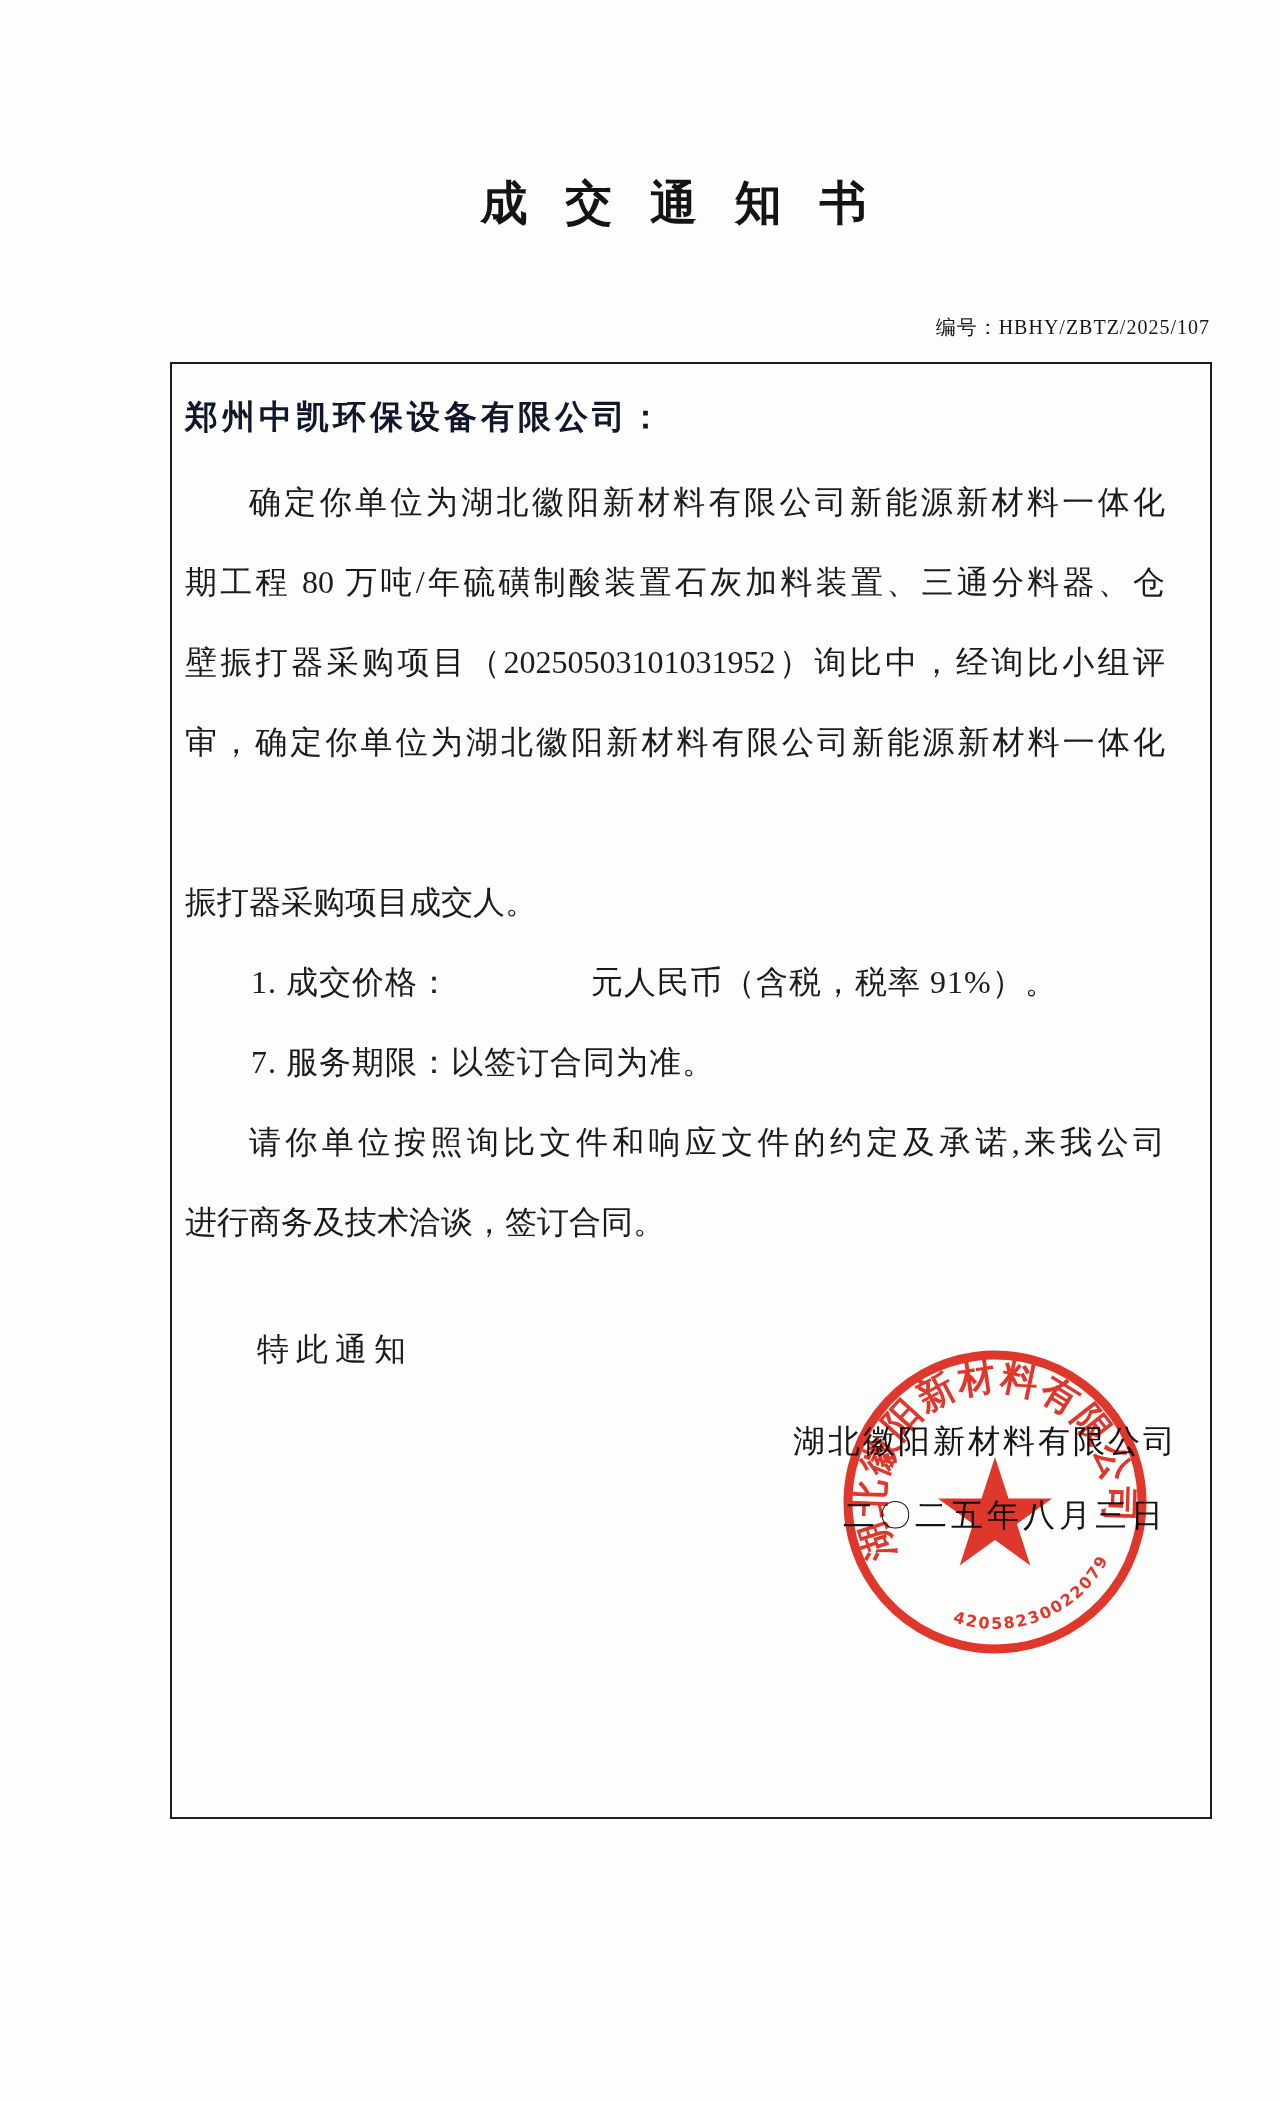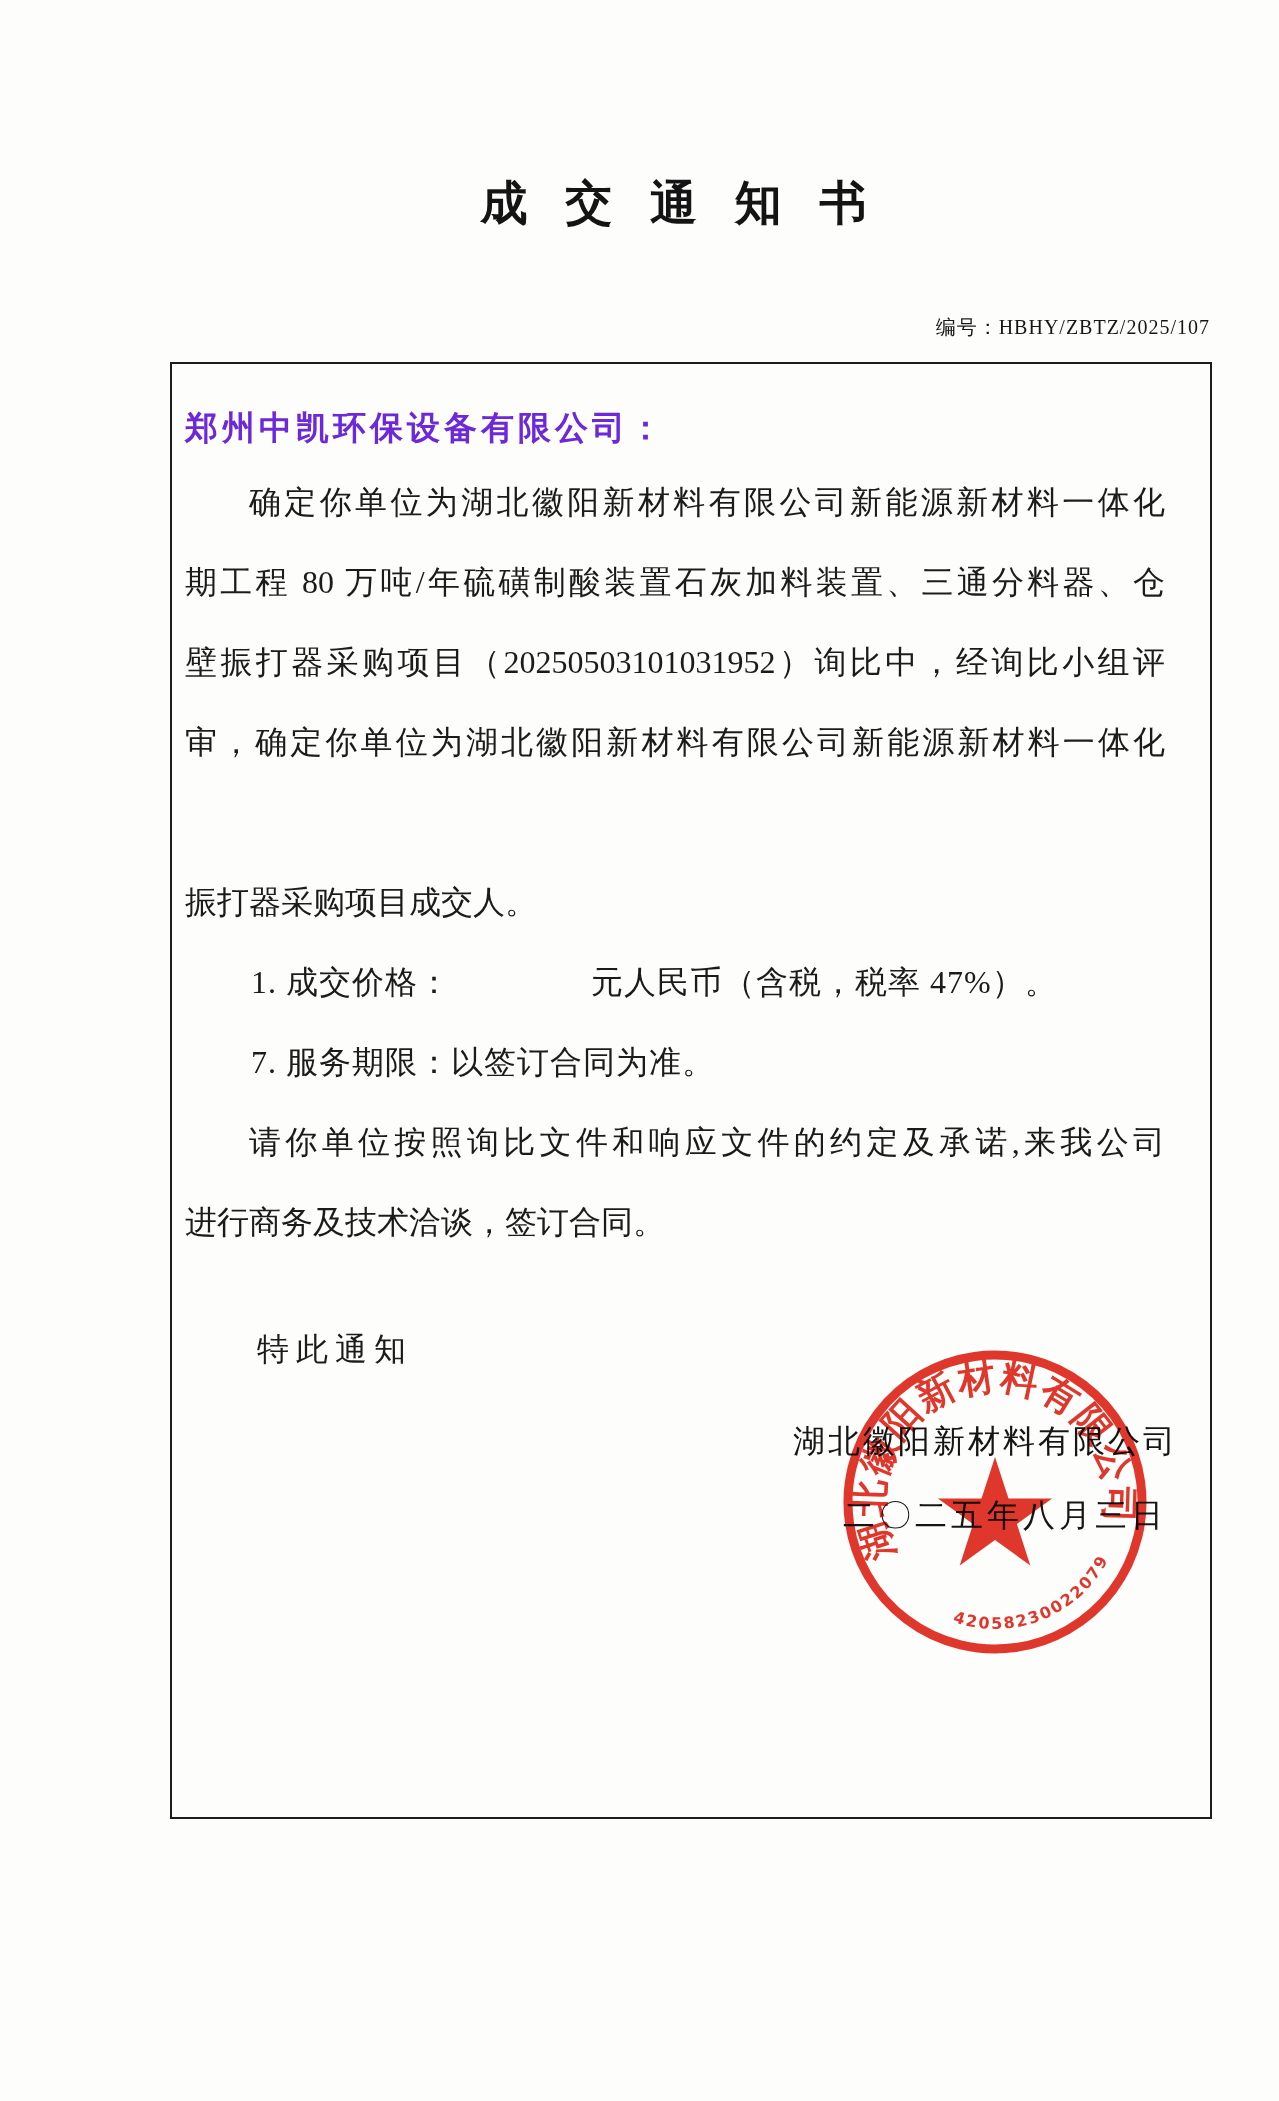--- a/index.html
+++ b/index.html
@@ -20,22 +20,22 @@
   }
   .doc-no{
     position:absolute;top:314px;right:69px;
     font-size:20px;letter-spacing:1px;white-space:nowrap;color:#161616;
   }
   .frame{
     position:absolute;left:170px;top:362px;width:1038px;height:1453px;
     border:2px solid #1c1c1c;background:transparent;
   }
   .recipient{
-    position:absolute;left:185px;top:406px;
-    font-size:33px;font-weight:bold;letter-spacing:4px;white-space:nowrap;color:#6d28d9;
+    position:absolute;left:185px;top:395px;
+    font-size:33px;font-weight:bold;letter-spacing:4px;white-space:nowrap;color:#0f172a;
   }
   .bline{
     position:absolute;left:185px;width:980px;height:44px;
     font-size:32px;line-height:40px;color:#1b1b1b;
   }
   .just{text-align:justify;text-align-last:justify;}
   .ind{text-indent:64px;}
   .item{padding-left:66px;letter-spacing:1px;white-space:nowrap;}
   .gap{display:inline-block;width:140px;}
   .closing{
@@ -70,21 +70,21 @@
 
   <div class="recipient">郑州中凯环保设备有限公司：</div>
 
   <div class="bline just ind" style="top:482px">确定你单位为湖北徽阳新材料有限公司新能源新材料一体化</div>
   <div class="bline just" style="top:562px">期工程 80 万吨/年硫磺制酸装置石灰加料装置、三通分料器、仓</div>
   <div class="bline just" style="top:642px">壁振打器采购项目（20250503101031952）询比中，经询比小组评</div>
   <div class="bline just" style="top:722px">审，确定你单位为湖北徽阳新材料有限公司新能源新材料一体化</div>
   <div class="bline" style="top:882px">振打器采购项目成交人。</div>
 
   <div class="bline item" style="top:962px">
-    <span>1. 成交价格：</span><span class="gap"></span><span>元人民币（含税，税率 47%）。</span>
+    <span>1. 成交价格：</span><span class="gap"></span><span>元人民币（含税，税率 91%）。</span>
   </div>
   <div class="bline item" style="top:1042px">7. 服务期限：以签订合同为准。</div>
 
   <div class="bline" style="top:1202px">进行商务及技术洽谈，签订合同。</div>
   <div class="bline just ind" style="top:1122px">请你单位按照询比文件和响应文件的约定及承诺,来我公司</div>
 
   <div class="closing">特此通知</div>
 
   <div class="sig-company">湖北徽阳新材料有限公司</div>
   <div class="sig-date">二〇二五年八月三日</div>

